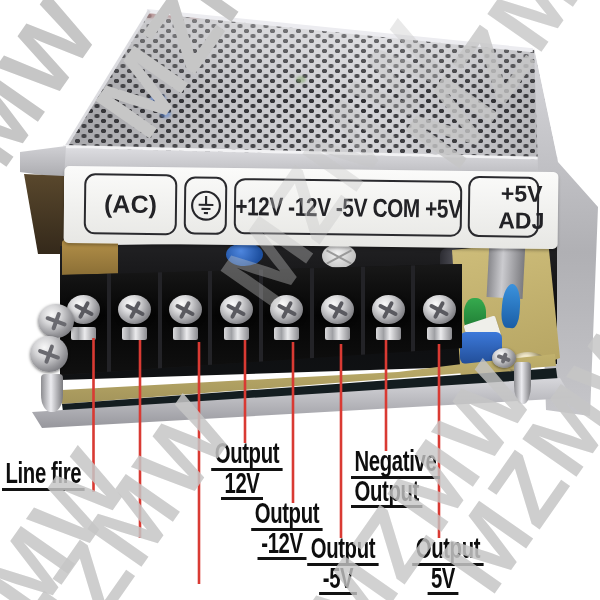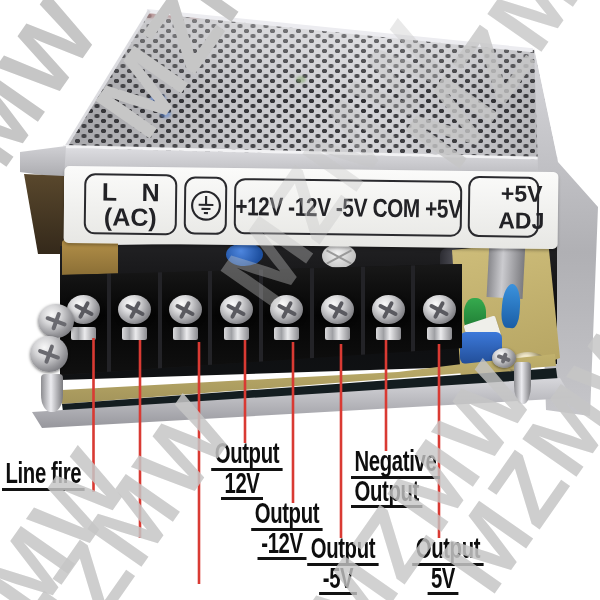--- a/index.html
+++ b/index.html
@@ -236,21 +236,20 @@
     <div class="underside"></div>
     <div class="base-lip"></div>
     <div class="pscrew ls1"></div>
     <div class="pscrew ls2"></div>
     <div class="pscrew rs1"></div>
     <div class="foot lfoot"></div>
     <div class="foot rfoot"></div>
 
     <div class="label-panel">
       <div class="lbox b1">
-        <div class="l1">L N</div>
         <div class="l2">(AC)</div>
       </div>
       <div class="lbox b2">
         <svg width="36" height="36" viewBox="0 0 44 44">
           <circle cx="22" cy="22" r="17" fill="none" stroke="#26262a" stroke-width="2.6"></circle>
           <line x1="22" y1="10" x2="22" y2="21" stroke="#26262a" stroke-width="2.6"></line>
           <line x1="13" y1="21" x2="31" y2="21" stroke="#26262a" stroke-width="2.6"></line>
           <line x1="16.5" y1="26" x2="27.5" y2="26" stroke="#26262a" stroke-width="2.6"></line>
           <line x1="19.5" y1="31" x2="24.5" y2="31" stroke="#26262a" stroke-width="2.6"></line>
         </svg>

